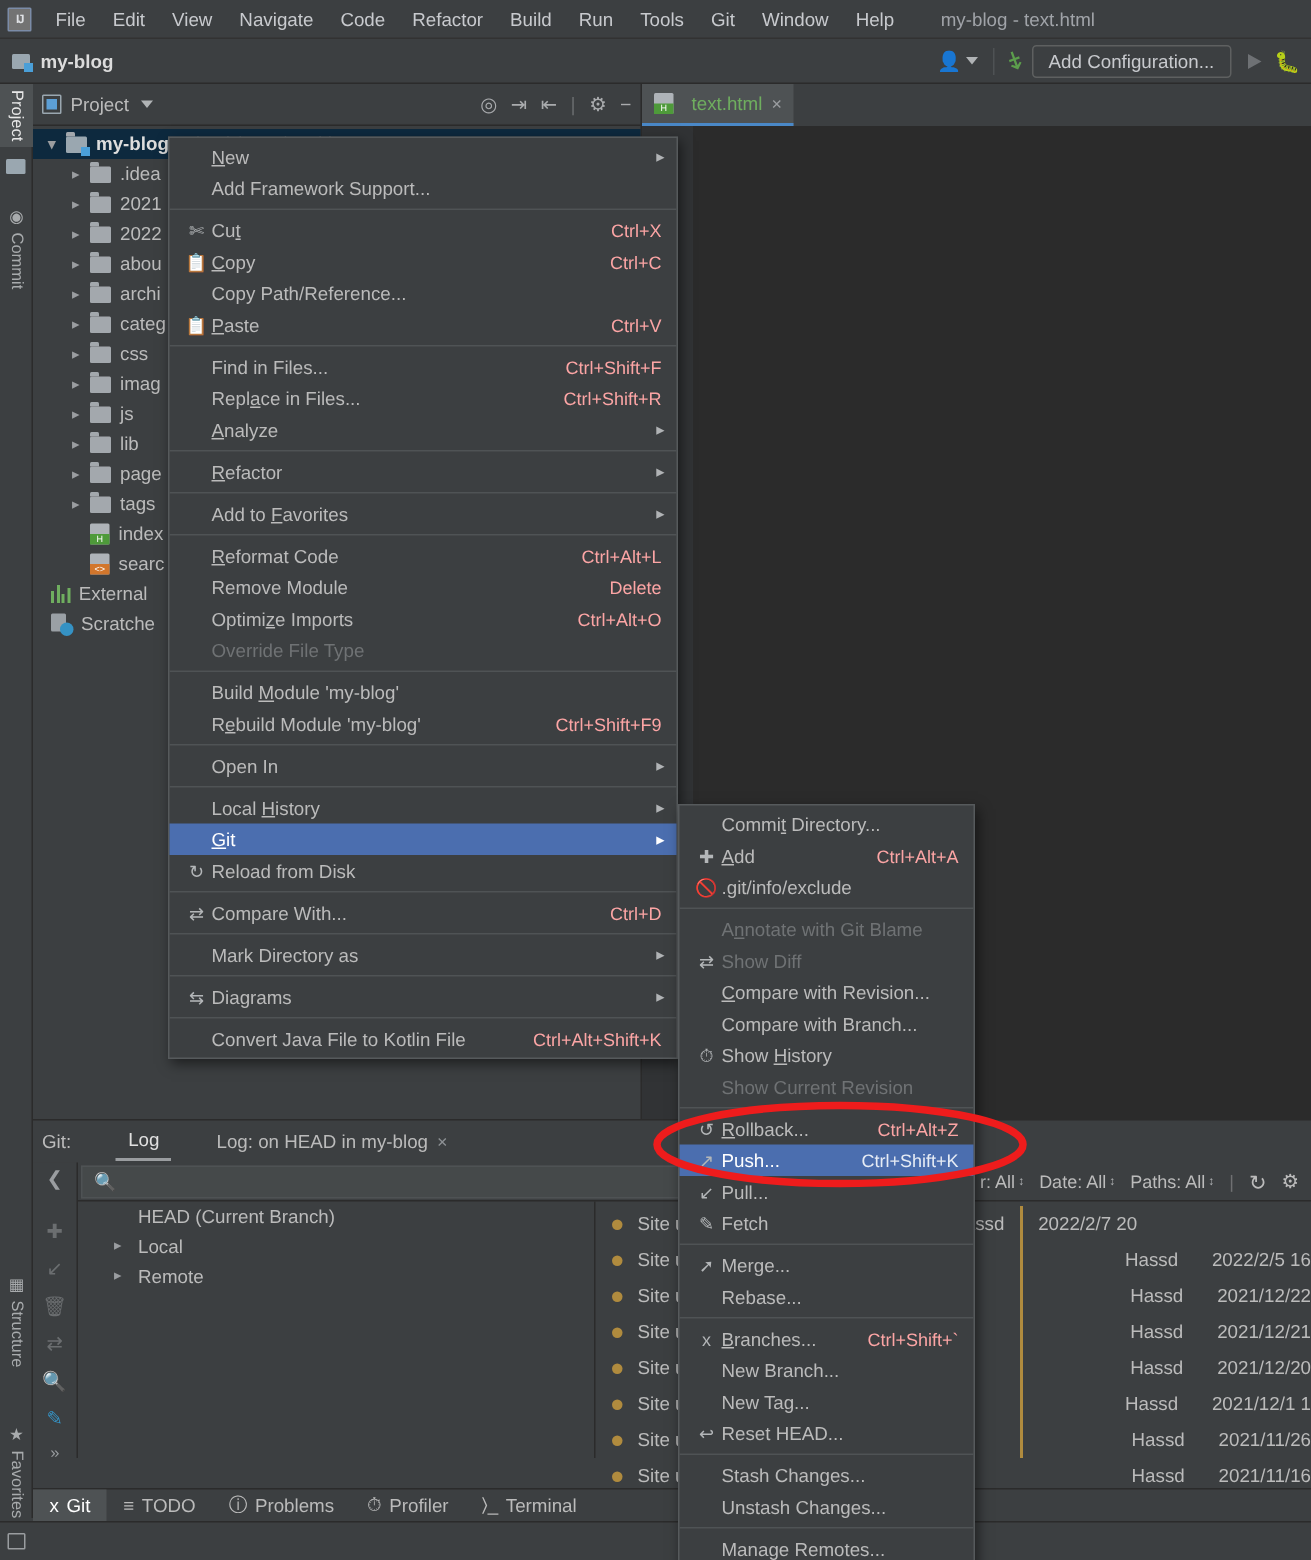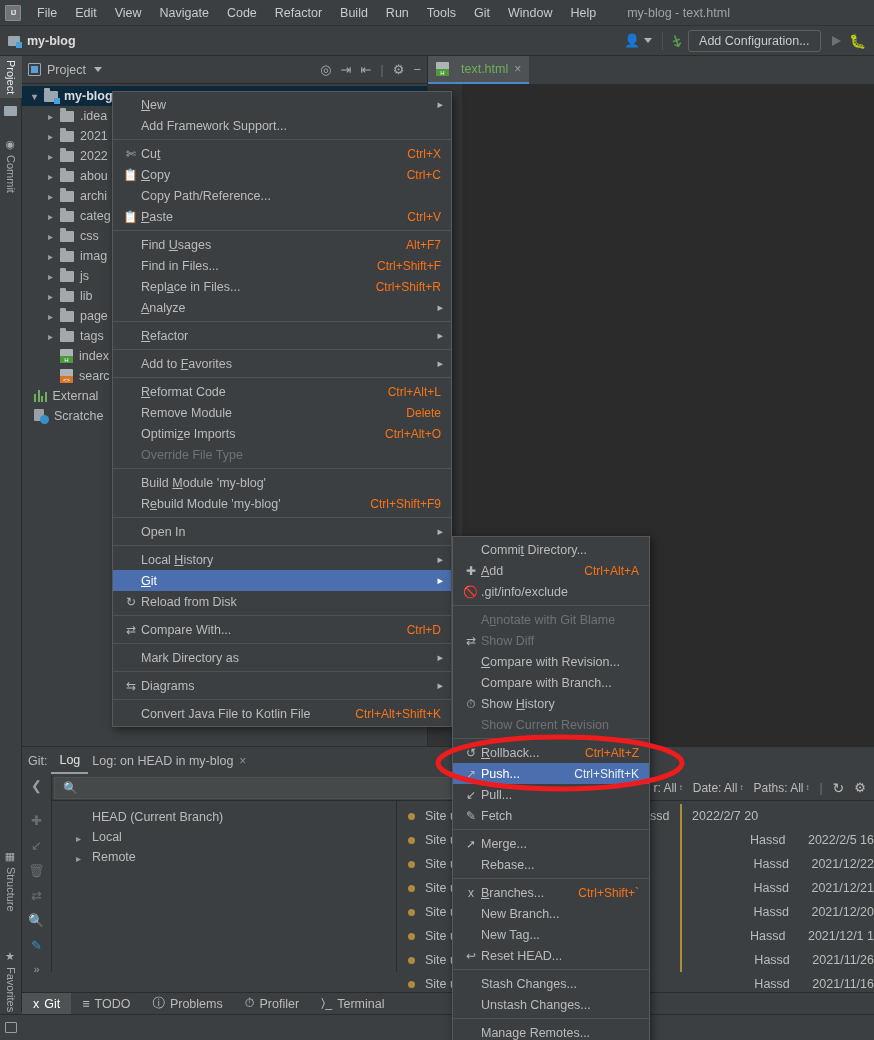--- a/index.html
+++ b/index.html
@@ -154,21 +154,21 @@
   .editor-body { position: absolute; left: 0; top: 28px; right: 0; bottom: 0; background: #2b2b2b; }
   .editor-gutter {
     position: absolute; left: 0; top: 0; width: 34px; bottom: 0; background: #313335;
   }
 
   
   .gitpanel {
     position: absolute; left: 22px; top: 746px; width: 852px; height: 248px;
     background: #3c3f41; border-top: 1px solid #2b2b2b;
   }
-  .git-head { height: 28px; display: flex; align-items: center; padding-left: 6px; gap: 4px; }
+  .git-head { height: 28px; display: flex; align-items: center; padding-left: 6px; gap: 30px; }
   .git-head .lab { color: #bbbbbb; font-size: 12.5px; }
   .git-head .tab-log {
     color: #e0e0e0; font-size: 12.5px; padding: 4px 8px 5px; border-bottom: 2px solid #9a9da0;
   }
   .git-head .tab-head { color: #bbbbbb; font-size: 12.5px; display: flex; align-items: center; gap: 6px; }
   .git-head .tab-head .x { color: #8d9194; font-size: 12px; }
 
   .git-side {
     position: absolute; left: 0; top: 28px; width: 30px; bottom: 22px;
     background: #3c3f41; display: flex; flex-direction: column; align-items: center;
@@ -190,21 +190,21 @@
     width: 100px; height: 22px; display: flex; align-items: center; gap: 3px;
     padding-left: 6px; color: #8d9194; background: #45494a; border: 1px solid #5a5e60;
     margin-left: 2px;
   }
   .filters { display: flex; align-items: center; gap: 10px; padding: 0 8px; color: #bbbbbb; font-size: 12px; }
   .filters .fl { display: flex; align-items: center; gap: 2px; }
   .ud { display: inline-block; font-size: 8px; line-height: 7px; color: #b0b3b5; }
 
   .git-cols { position: absolute; left: 0; top: 26px; right: 0; bottom: 0; display: flex; }
   .branchcol { width: 345px; border-right: 1px solid #2b2b2b; padding-top: 3px; }
-  .brow { height: 20px; display: flex; align-items: flex-end; padding-left: 40px; color: #bbbbbb; font-size: 12.5px; }
+  .brow { height: 20px; display: flex; align-items: flex-start; padding-left: 40px; color: #bbbbbb; font-size: 12.5px; }
   .brow .arrow { position: absolute; margin-left: -16px; color: #9a9da0; font-size: 10px; }
   .commitcol { flex: 1; position: relative; padding-top: 3px; }
   .crow { height: 24px; display: flex; align-items: center; font-size: 12.5px; color: #bbbbbb; position: relative; }
   .graph { width: 28px; display: flex; justify-content: center; position: relative; }
   .dot { width: 7px; height: 7px; border-radius: 50%; background: #b08b3e; z-index: 2; }
   .gline { position: absolute; left: 283px; top: 3px; bottom: 0; width: 2px; background: #b08b3e; }
   .subj { width: 95px; color: #bbbbbb; overflow: hidden; white-space: nowrap; }
   .reftag {
     background: #565b5e; color: #b8bbbd; border-radius: 2px; padding: 1px 6px 2px;
     font-size: 11.5px; display: flex; align-items: center; gap: 4px; margin-right: 8px;
@@ -238,21 +238,21 @@
     padding-left: 8px; position: relative;
   }
   .mrow.dis { color: #6f7274; }
   .mrow.hl { background: #4b6eaf; color: #ffffff; }
   .mrow .mi {
     width: 20px; flex: none; display: flex; align-items: center; justify-content: center;
     color: #b3b6b8; font-size: 12px;
   }
   .mrow .mtxt { flex: 1; }
   .mrow .mtxt u { text-decoration: underline; }
-  .mrow .acc { color: #f97316; font-size: 12px; padding-right: 10px; }
+  .mrow .acc { color: #fca5a5; font-size: 12px; padding-right: 10px; }
   .mrow.hl .acc { color: #e6ecf5; }
   .mrow .sub {
     position: absolute; right: 8px; color: #b0b3b5; font-size: 11px;
   }
   .msep { height: 1px; background: #4f5355; margin: 3px 0; }
   .icn-blue { color: #3592c4; }
   .icn-green { color: #5fa348; }
 
   
   .annot { position: absolute; left: 0; top: 0; pointer-events: none; z-index: 99; }
@@ -668,25 +668,20 @@
         <span class="mtxt">Copy Path/Reference...</span>
       </div>
     <div class="mrow">
         <span class="mi">📋</span>
         <span class="mtxt"><u>P</u>aste</span>
         <span class="acc">Ctrl+V</span>
       </div>
     <div class="msep"></div>
     <div class="mrow">
         <span class="mi"></span>
-        <span class="mtxt">Find <u>U</u>sages</span>
-        <span class="acc">Alt+F7</span>
-      </div>
-    <div class="mrow">
-        <span class="mi"></span>
         <span class="mtxt">Find in Files...</span>
         <span class="acc">Ctrl+Shift+F</span>
       </div>
     <div class="mrow">
         <span class="mi"></span>
         <span class="mtxt">Repl<u>a</u>ce in Files...</span>
         <span class="acc">Ctrl+Shift+R</span>
       </div>
     <div class="mrow">
         <span class="mi"></span>

